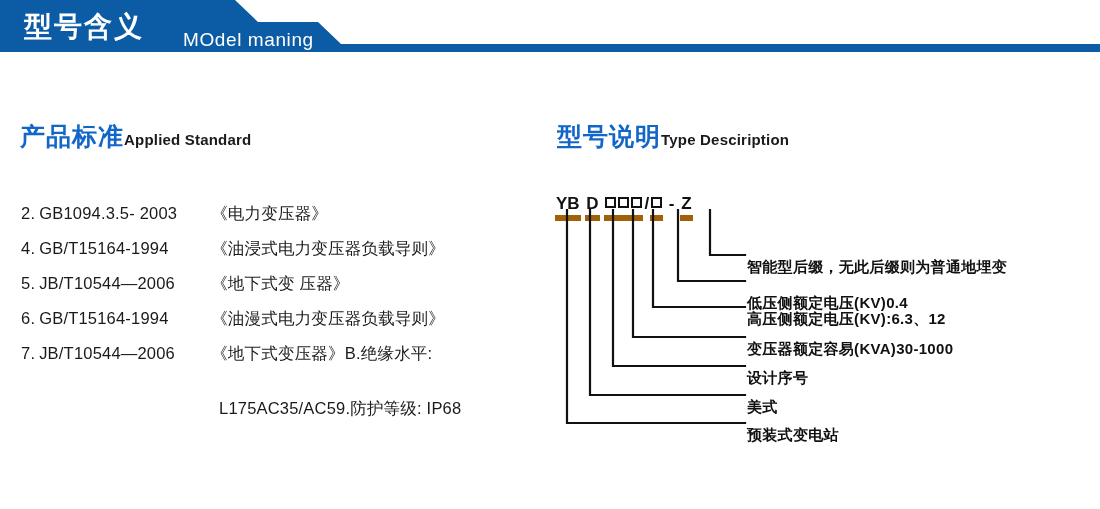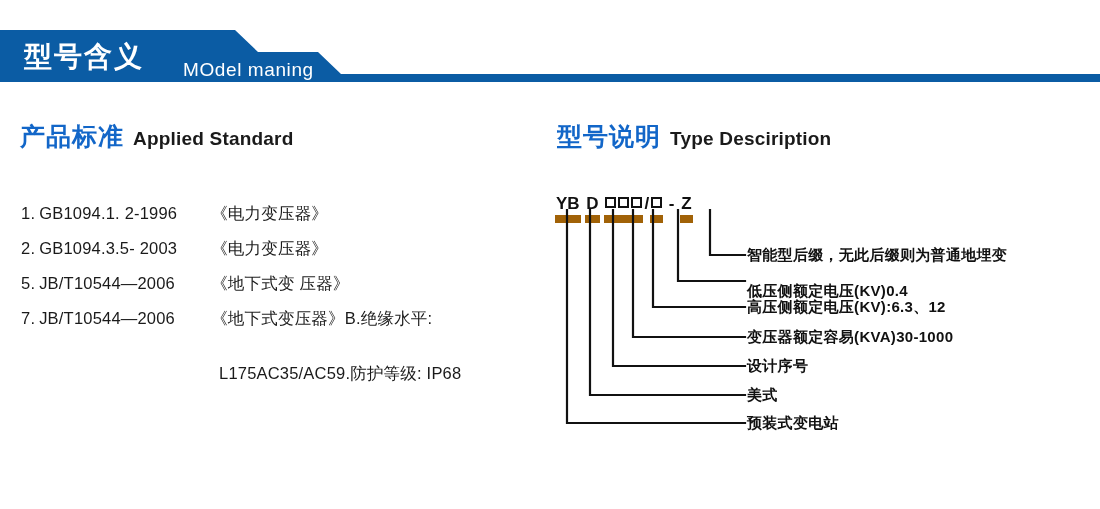--- a/index.html
+++ b/index.html
@@ -15,21 +15,20 @@
     font-family: "Liberation Sans", "DejaVu Sans", sans-serif;
     color: #1a1a1a;
   }
 
   
   #banner {
     position: absolute;
     left: 0; top: 0;
     width: 1100px;
     height: 58px;
-    margin-top: 30px;
   }
   #banner svg { display: block; }
 
   #banner-title {
     position: absolute;
     left: 24px;
     top: 8px;
     font-size: 28px;
     font-weight: 700;
     color: #ffffff;
@@ -52,24 +51,23 @@
     position: absolute;
     white-space: nowrap;
   }
   .sec-head .cn {
     font-size: 25px;
     font-weight: 700;
     color: #1266c8;
     letter-spacing: 1px;
   }
   .sec-head .en {
-    font-size: 19px;
+    font-size: 15px;
     font-weight: 600;
     color: #1a1a1a;
-    margin-left: 9px;
     letter-spacing: 0.2px;
   }
   #head-left  { left: 20px;  top: 120px; }
   #head-right { left: 557px; top: 120px; }
 
   
   #std-list {
     position: absolute;
     left: 21px;
     top: 196px;
@@ -108,21 +106,21 @@
     left: 10px;
     top: 4px;
     font-size: 17px;
     font-weight: 700;
     letter-spacing: 0px;
     white-space: nowrap;
     color: #111;
   }
   #code-row .seg {
     display: inline-block;
-    border-bottom: 8px solid #a16207;
+    border-bottom: 6px solid #a16207;
     padding: 0 1px 1px 1px;
   }
   #code-row .sq {
     display: inline-block;
     width: 11px;
     height: 11px;
     border: 2px solid #111;
     vertical-align: 1px;
     box-sizing: border-box;
   }
@@ -138,20 +136,21 @@
   }
   .leader-label {
     position: absolute;
     left: 202px;
     font-size: 15px;
     font-weight: 700;
     color: #111;
     white-space: nowrap;
     letter-spacing: 0.3px;
     transform: translateY(-50%);
+    margin-top: 12px;
   }
 </style>
 </head>
 <body>
 
 <div id="banner">
   <svg width="1100" height="58" viewBox="0 0 1100 58">
     <path d="M0,0 L235,0 L258,22 L318,22 L341,44 L1100,44 L1100,52 L341,52 L318,52 L0,52 Z" fill="#0b5ca4"></path>
     <rect x="0" y="0" width="235" height="52" fill="#0b5ca4"></rect>
   </svg>
@@ -162,27 +161,30 @@
 <div class="sec-head" id="head-left">
   <span class="cn">产品标准</span><span class="en">Applied Standard</span>
 </div>
 
 <div class="sec-head" id="head-right">
   <span class="cn">型号说明</span><span class="en">Type Desciription</span>
 </div>
 
 <div id="std-list">
   <div class="std-item">
-    <span class="num">1.</span><span class="code">GB1094.1. 2-1996</span><span class="title">《电力变压器》</span>
-  </div>
-  <div class="std-item">
     <span class="num">2.</span><span class="code">GB1094.3.5- 2003</span><span class="title">《电力变压器》</span>
   </div>
   <div class="std-item">
+    <span class="num">4.</span><span class="code">GB/T15164-1994</span><span class="title">《油浸式电力变压器负载导则》</span>
+  </div>
+  <div class="std-item">
     <span class="num">5.</span><span class="code">JB/T10544—2006</span><span class="title">《地下式变 压器》</span>
+  </div>
+  <div class="std-item">
+    <span class="num">6.</span><span class="code">GB/T15164-1994</span><span class="title">《油漫式电力变压器负载导则》</span>
   </div>
   <div class="std-item">
     <span class="num">7.</span><span class="code">JB/T10544—2006</span><span class="title">《地下式变压器》B.绝缘水平:</span>
   </div>
   <div class="std-cont">L175AC35/AC59.防护等级: IP68</div>
 </div>
 
 <div id="type-diagram">
 
   <div id="code-row">

